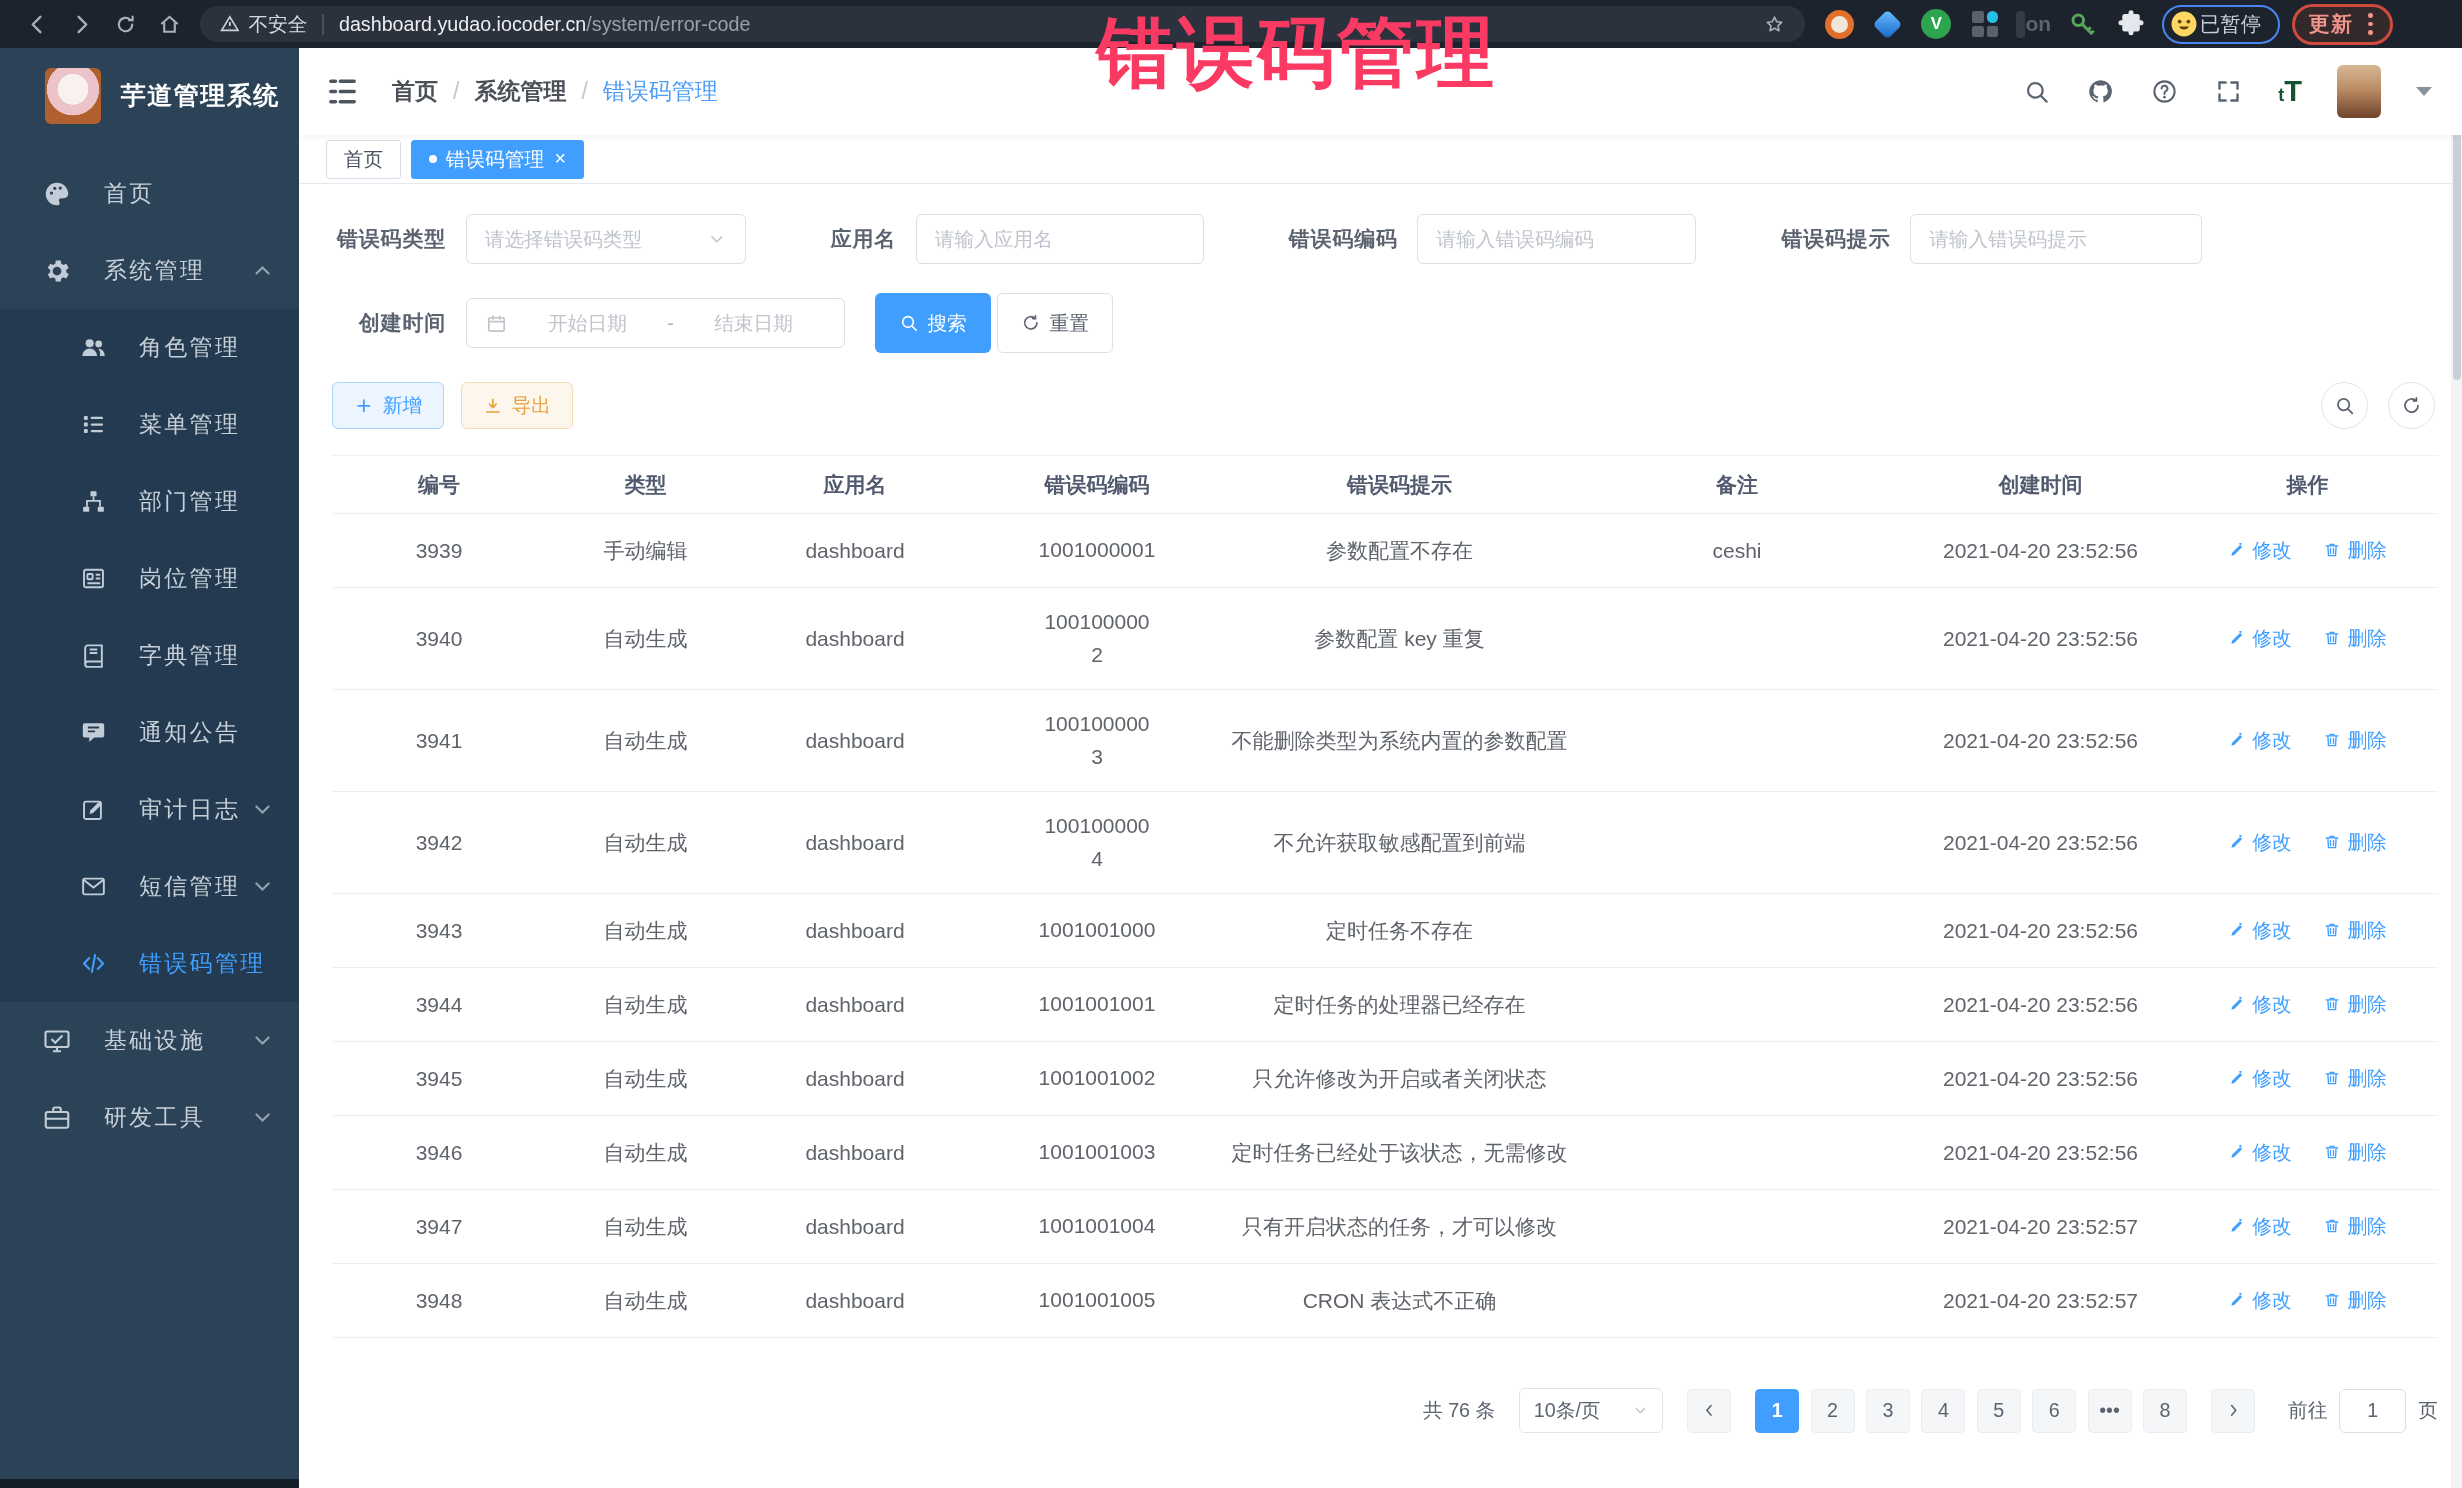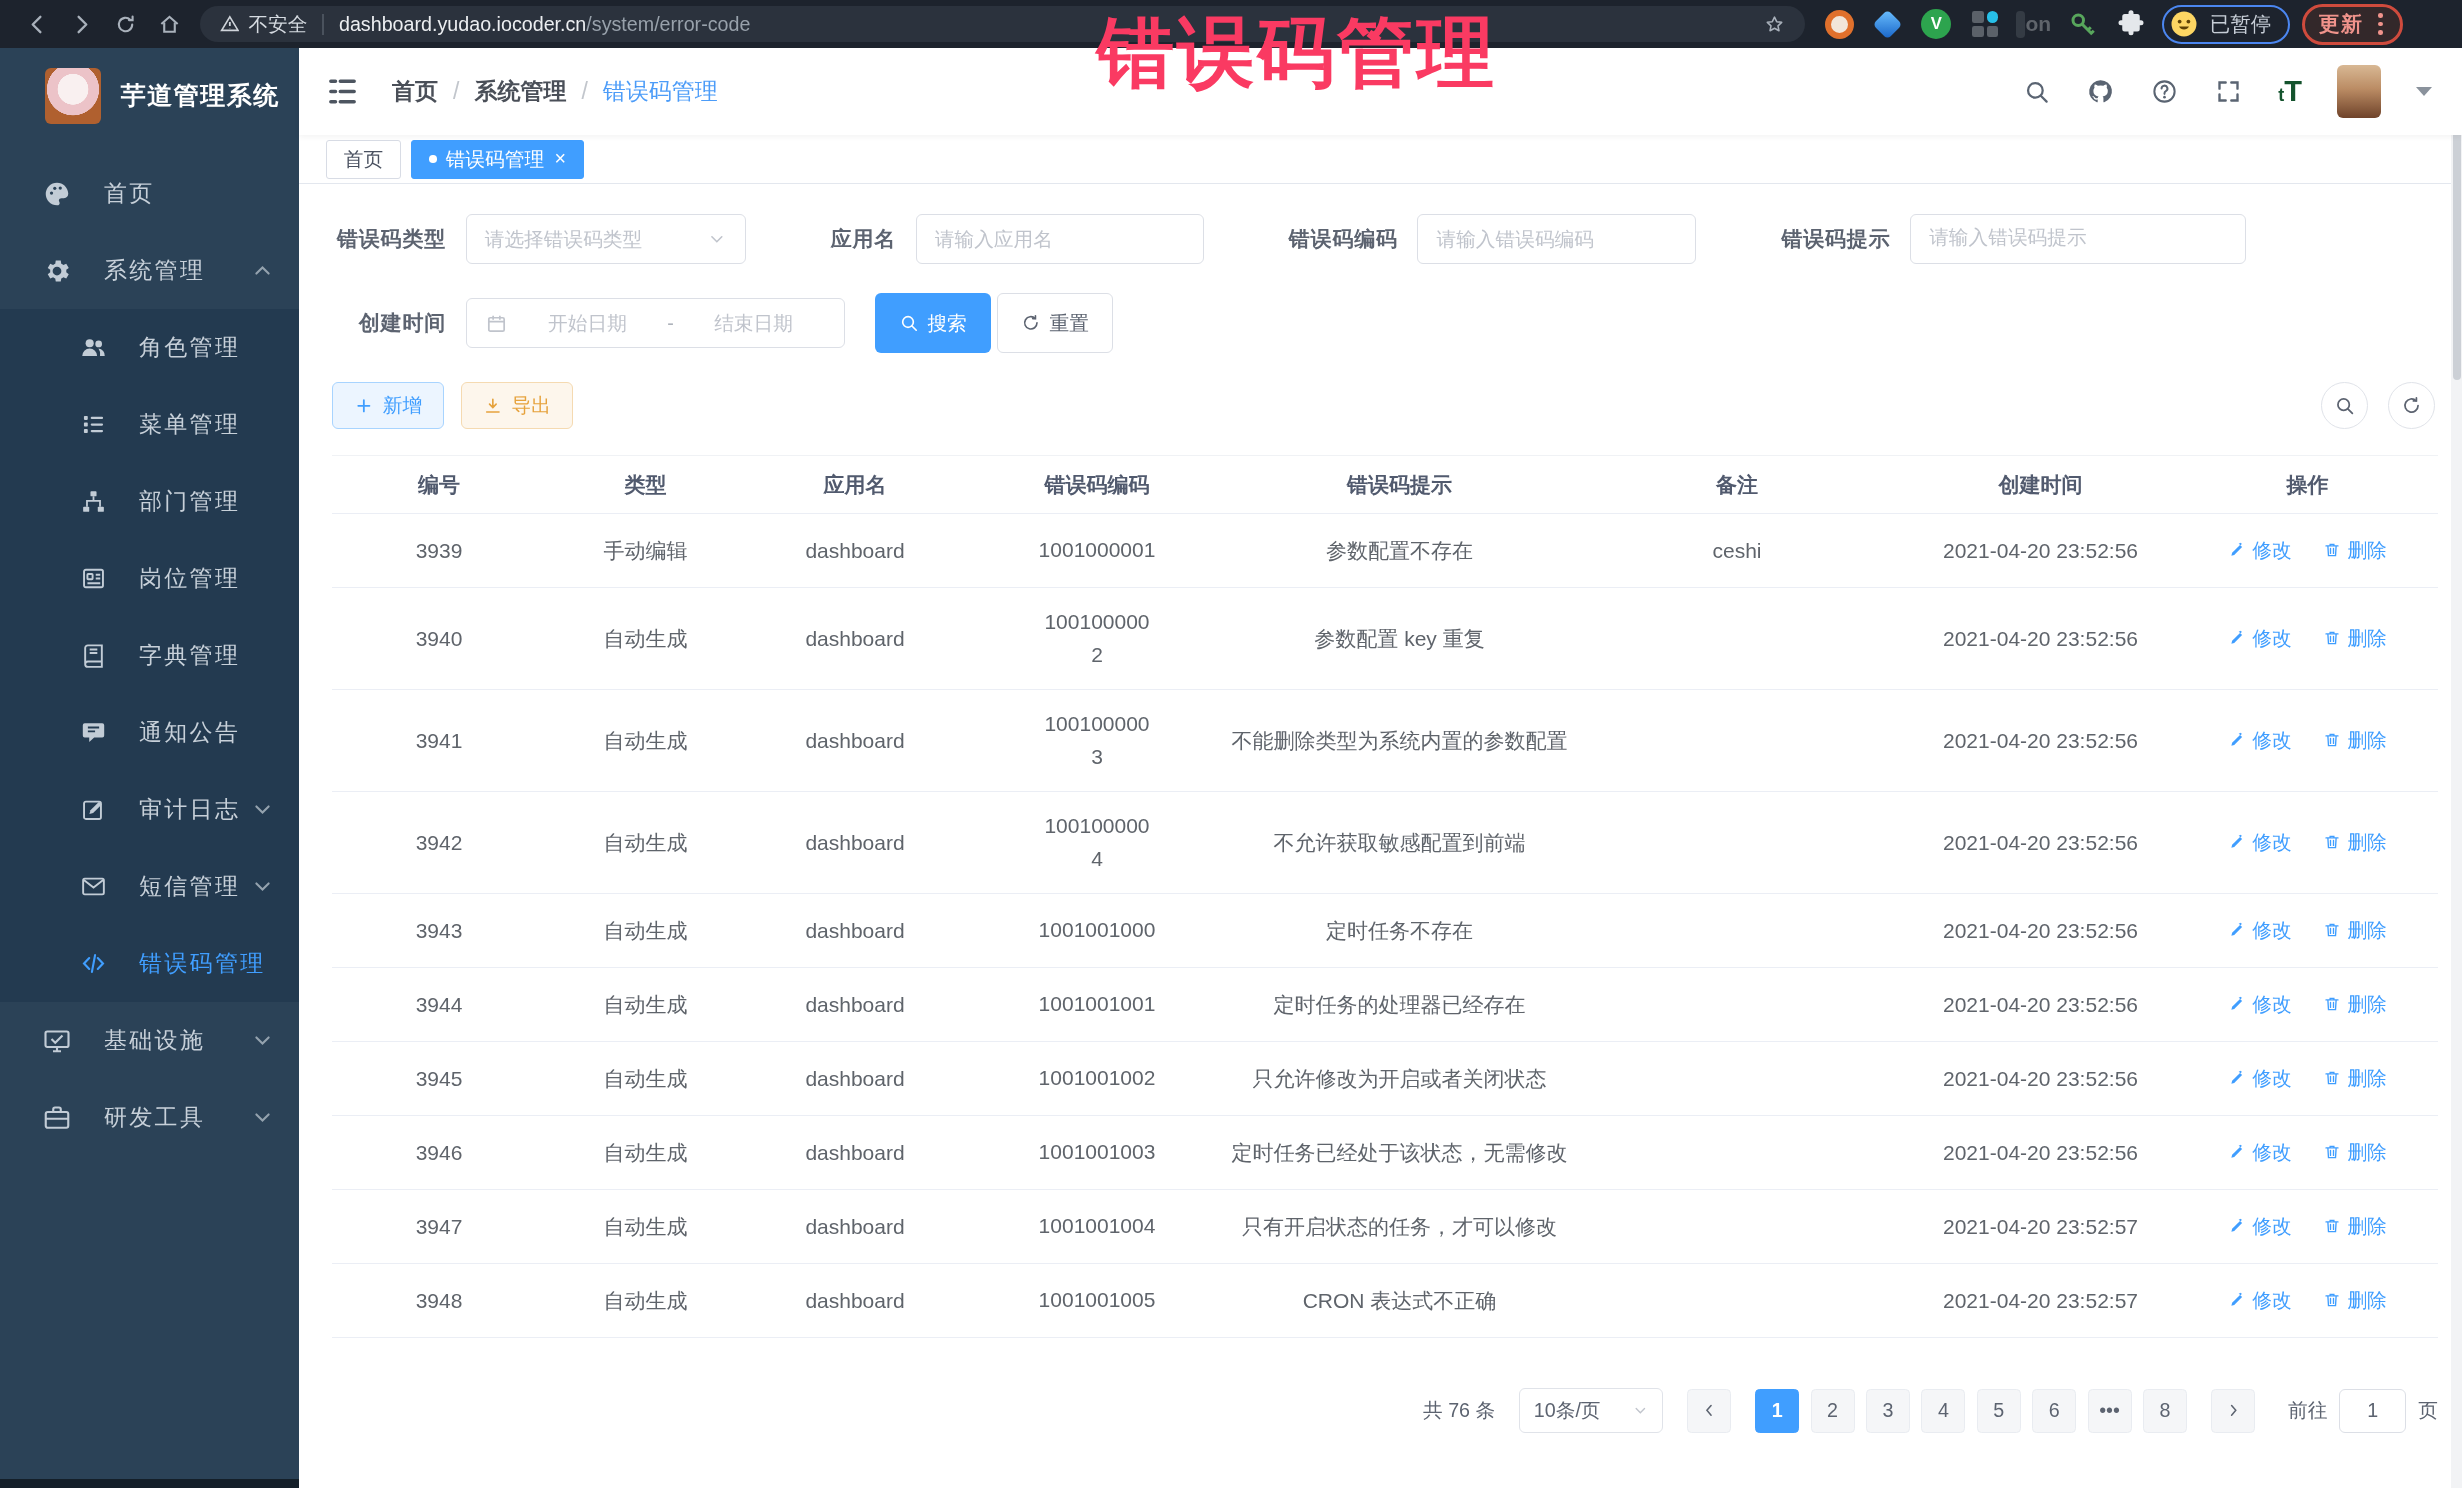--- a/index.html
+++ b/index.html
@@ -23,21 +23,21 @@
   .ext { width:32px; height:32px; display:flex; align-items:center; justify-content:center; position:relative; }
   .x-ring { width:29px; height:29px; border-radius:50%; border:6.8px solid #e0702c; background:#f2e6da; }
   .x-gem { width:21px; height:21px; border-radius:4.5px; background:linear-gradient(135deg,#6cc0ff,#1663c7); transform:rotate(45deg); }
   .x-gv { width:30px; height:30px; border-radius:50%; background:#2da44e; color:#fff; font-weight:700; font-size:16.7px; display:flex; align-items:center; justify-content:center; }
   .x-gs { width:26px; height:26px; display:grid; grid-template-columns:1fr 1fr; gap:3px; }
   .x-gs i { background:#5b6169; border-radius:2.3px; }
   .x-gs i.c { background:#27c0e8; border-radius:50%; }
   .x-list { width:30px; height:27px; background:#343b44; border-radius:3.8px; display:flex; flex-direction:column; justify-content:center; gap:3.8px; padding:0 4.5px; }
   .x-list i { height:2.3px; background:#aeb6bf; border-radius:1.5px; }
   .ext svg { width:30px; height:30px; }
-  .profile-chip { display:flex; align-items:center; gap:11px; border:2.3px solid #4b86f0; border-radius:21px; padding:2.3px 16.7px 2.3px 4.5px; height:39px; flex:0 0 auto; }
+  .profile-chip { display:flex; align-items:center; gap:1px; border:2.3px solid #4b86f0; border-radius:21px; padding:2.3px 16.7px 2.3px 4.5px; height:39px; flex:0 0 auto; }
   .emoji svg { width:30px; height:30px; }
   .paused { color:#c6cdd6; font-size:20.5px; }
   .update-chip { display:flex; align-items:center; gap:12px; border:3px solid #cf4b3d; border-radius:23px; padding:0 13.6px; height:41px; margin-left:12px; background:#33282a; flex:0 0 auto; }
   .upd { color:#f0938b; font-size:21px; font-weight:600; letter-spacing:1.5px; }
   .dots { display:flex; flex-direction:column; gap:3.8px; padding:3px; }
   .dots i { width:4.5px; height:4.5px; border-radius:50%; background:#f0938b; }
 
   
   .annotation { position:absolute; left:1097px; top:1.5px; z-index:50; font-size:77px; font-weight:700; color:#fa3a62; letter-spacing:3px; pointer-events:none; font-family:"DejaVu Sans","Liberation Sans",sans-serif; }
 
@@ -95,21 +95,21 @@
   .fg { display:flex; align-items:center; }
   .fg + .fg { margin-left:85px; }
   .fg-label { font-size:21px; font-weight:700; color:#5c6370; margin-right:19.7px; white-space:nowrap; letter-spacing:0.8px; }
   .fg-label.w1 { width:114px; text-align:right; }
   .control { height:50px; border:1.5px solid #dcdfe6; border-radius:6px; background:#fff; display:flex; align-items:center; padding:0 18px; font-size:19.7px; color:#c0c4cc; }
   input.control { outline:none; color:#5c6370; }
   input.control::placeholder { color:#c0c4cc; }
   .select { width:280px; justify-content:space-between; cursor:pointer; }
   .sel-ch { width:19.7px; height:19.7px; color:#c0c4cc; }
   .sel-ch svg { width:100%; height:100%; }
-  .in-app { width:288px; } .in-code { width:279px; } .in-hint { width:336px;font-family:Liberation Mono, monospace; }
+  .in-app { width:288px; } .in-code { width:279px; } .in-hint { width:292px; }
   .daterange { width:379px; gap:7.6px; }
   .cal-ic { width:23px; height:23px; color:#c0c4cc; flex:0 0 23px; }
   .cal-ic svg { width:100%; height:100%; }
   .dr-part { flex:1; text-align:center; color:#c0c4cc; }
   .dr-sep { color:#aeb3bb; }
   .btn { height:60px; display:inline-flex; align-items:center; gap:9px; border-radius:6px; font-size:19.7px; padding:8px 23px; cursor:pointer; border:1.5px solid transparent; }
   .btn svg { width:19.7px; height:19.7px; }
   .btn-search { background:#409eff; color:#fff; margin-left:30px; }
   .btn-reset { background:#fff; color:#5c6370; border-color:#dcdfe6; margin-left:6px; }
 

